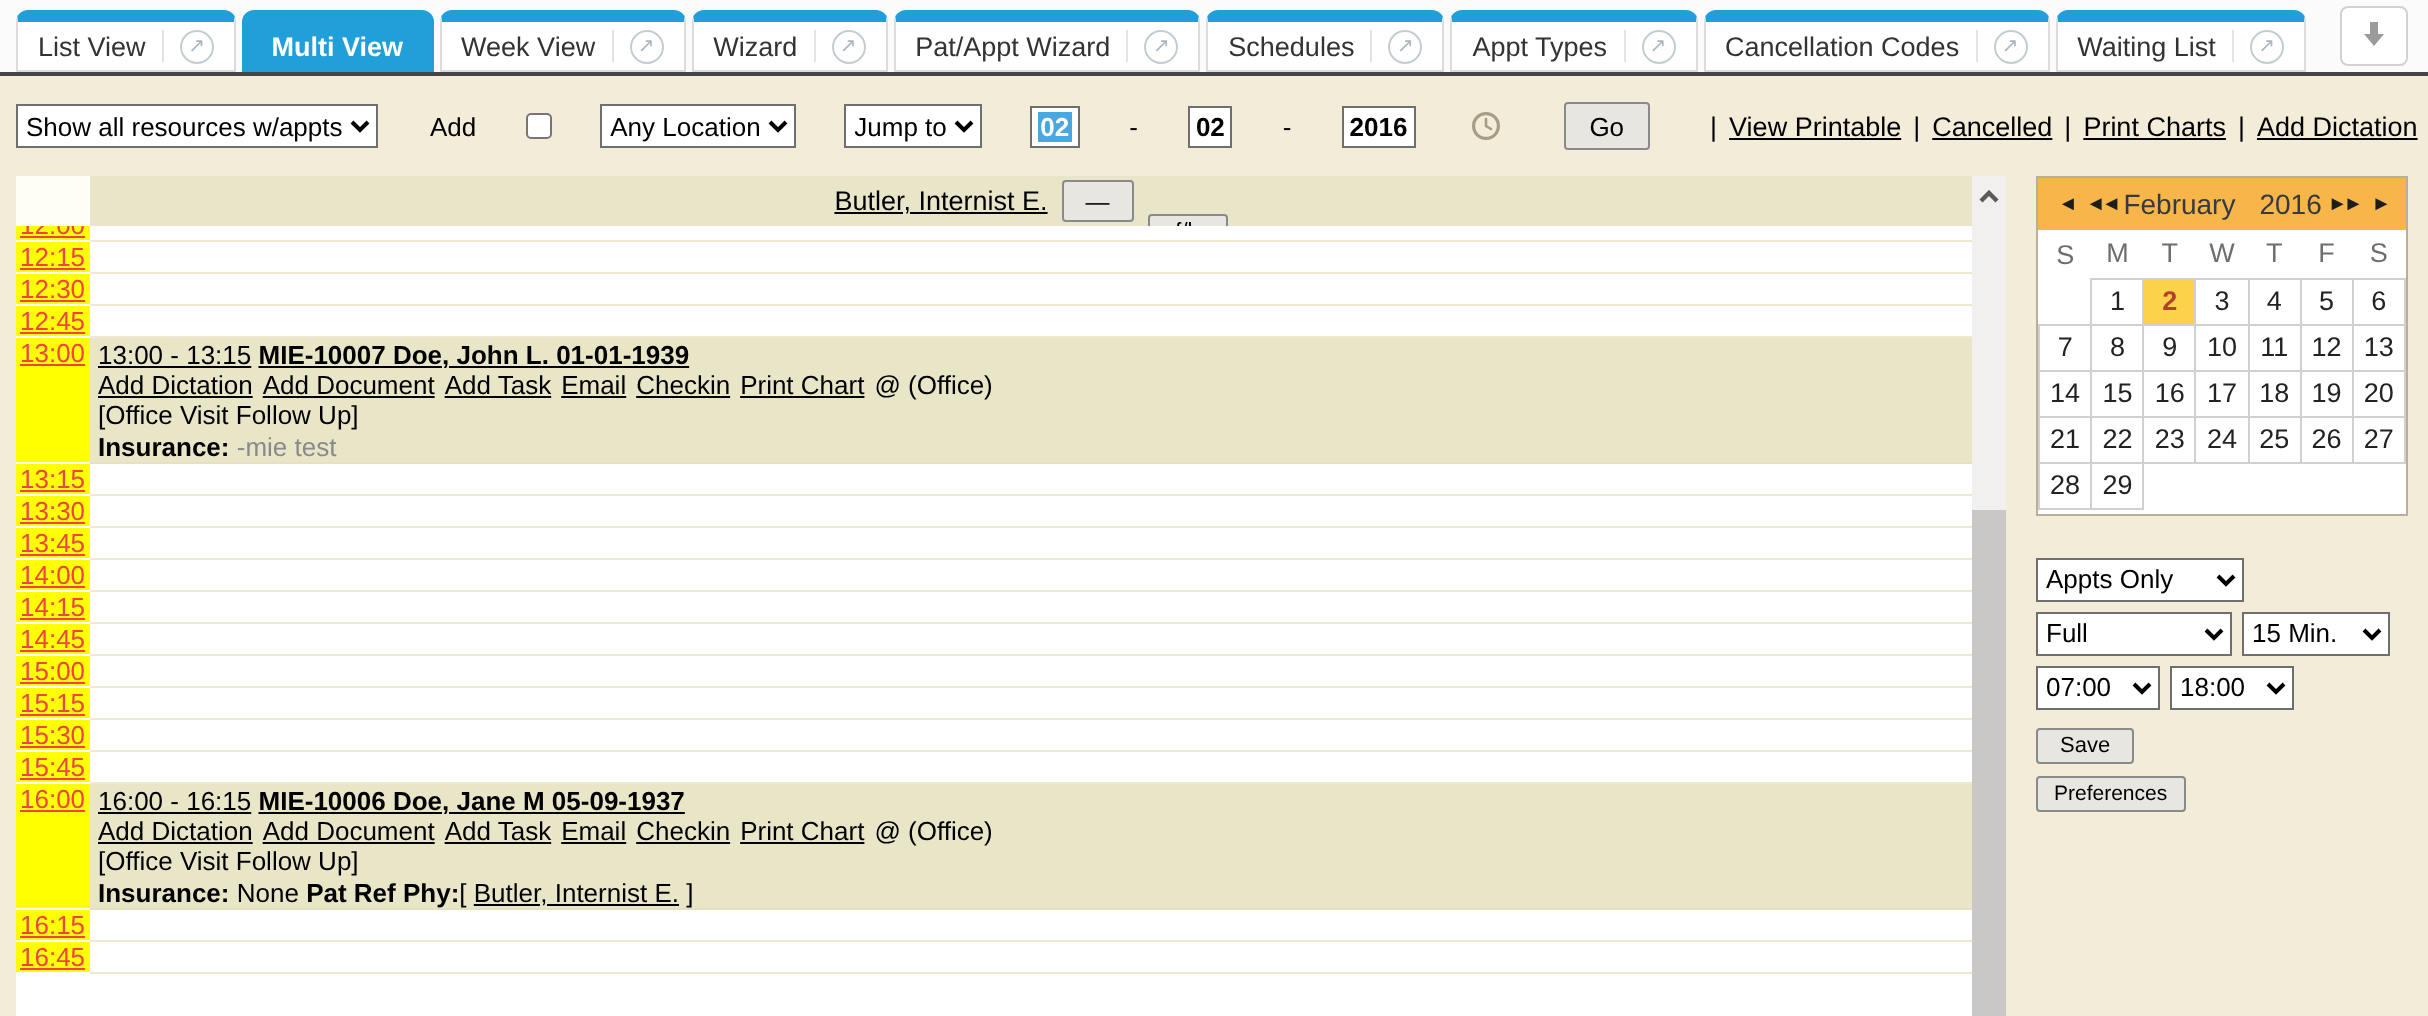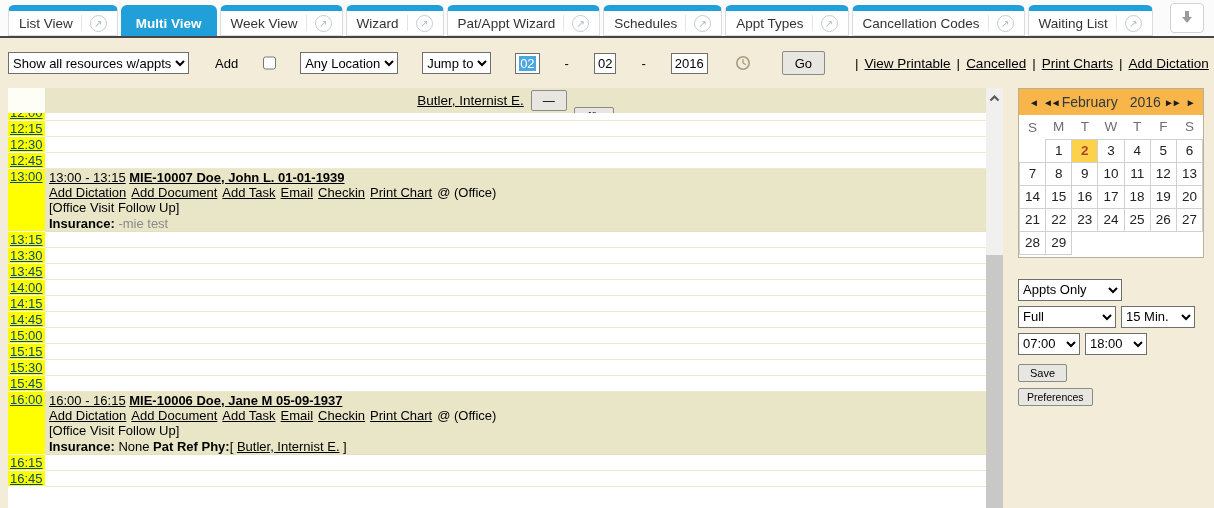--- a/index.html
+++ b/index.html
@@ -49,21 +49,21 @@
     font-size: 13px;
   }
   select {
     height: 22px; border: 1px solid #6f6f6f; background: #fff;
     font-family: inherit; font-size: 13px; color: #000;
   }
   .chk { width: 14px; height: 14px; margin-left: 1px; }
   .add-lbl { margin-left: 2px; }
   .date-box {
     height: 21px; border: 1px solid #6f6f6f; background: #fff;
-    display: inline-flex; align-items: center; padding: 0 3px; font-size: 13px;
+    display: inline-flex; align-items: center; padding: 0 3px; font-size: 13px; font-weight: bold;
   }
   .date-box.m { width: 31px; }
   .date-box.d { width: 29px; }
   .date-box.y { width: 48px; }
   .date-box .sel { background: #4aa7e0; color: #fff; padding: 0 1px; }
   .date-dash { margin: 0 1px; }
   .clock-icon { display: inline-flex; margin: 0 3px; cursor: pointer; }
   .btn {
     background: #e8e6e1; border: 1px solid #8a8a8a; border-radius: 2px;
     font-family: inherit; font-size: 13px; color: #000; cursor: pointer;
@@ -89,21 +89,21 @@
   .provider-link { font-size: 13.5px; }
   .dash-btn { width: 36px; height: 21px; font-size: 12px; line-height: 12px; }
   .fb-btn { width: 40px; height: 19px; font-size: 11px; line-height: 9px; margin-top: 32px; }
   .trow { display: flex; height: 16px; }
   .trow.appt-row { height: 63px; }
   .trow.clip-top { height: 8px; overflow: hidden; }
   .tlabel {
     width: 37px; background: #ffff00; border-bottom: 1px solid #fff;
     padding-left: 2px; overflow: hidden;
   }
-  .tlabel a { display: block; color: #0c4a6e; font-size: 13px; line-height: 15px; }
+  .tlabel a { display: block; color: #ef4444; font-size: 13px; line-height: 15px; }
   .clip-top .tlabel a { margin-top: -8px; }
   .tcell { flex: 1; background: #fff; border-bottom: 1px solid #efe9d2; }
   .appt-row .tcell { background: #e9e5c7; border-bottom-color: #e5e0bf; }
   .appt { padding: 1px 0 0 4px; font-size: 13px; line-height: 15.2px; }
   .appt .patient { font-weight: bold; }
   .appt .act { margin-right: 5px; }
   .appt .val-gray { color: #8a8a8a; }
 
   
   .vscroll {

